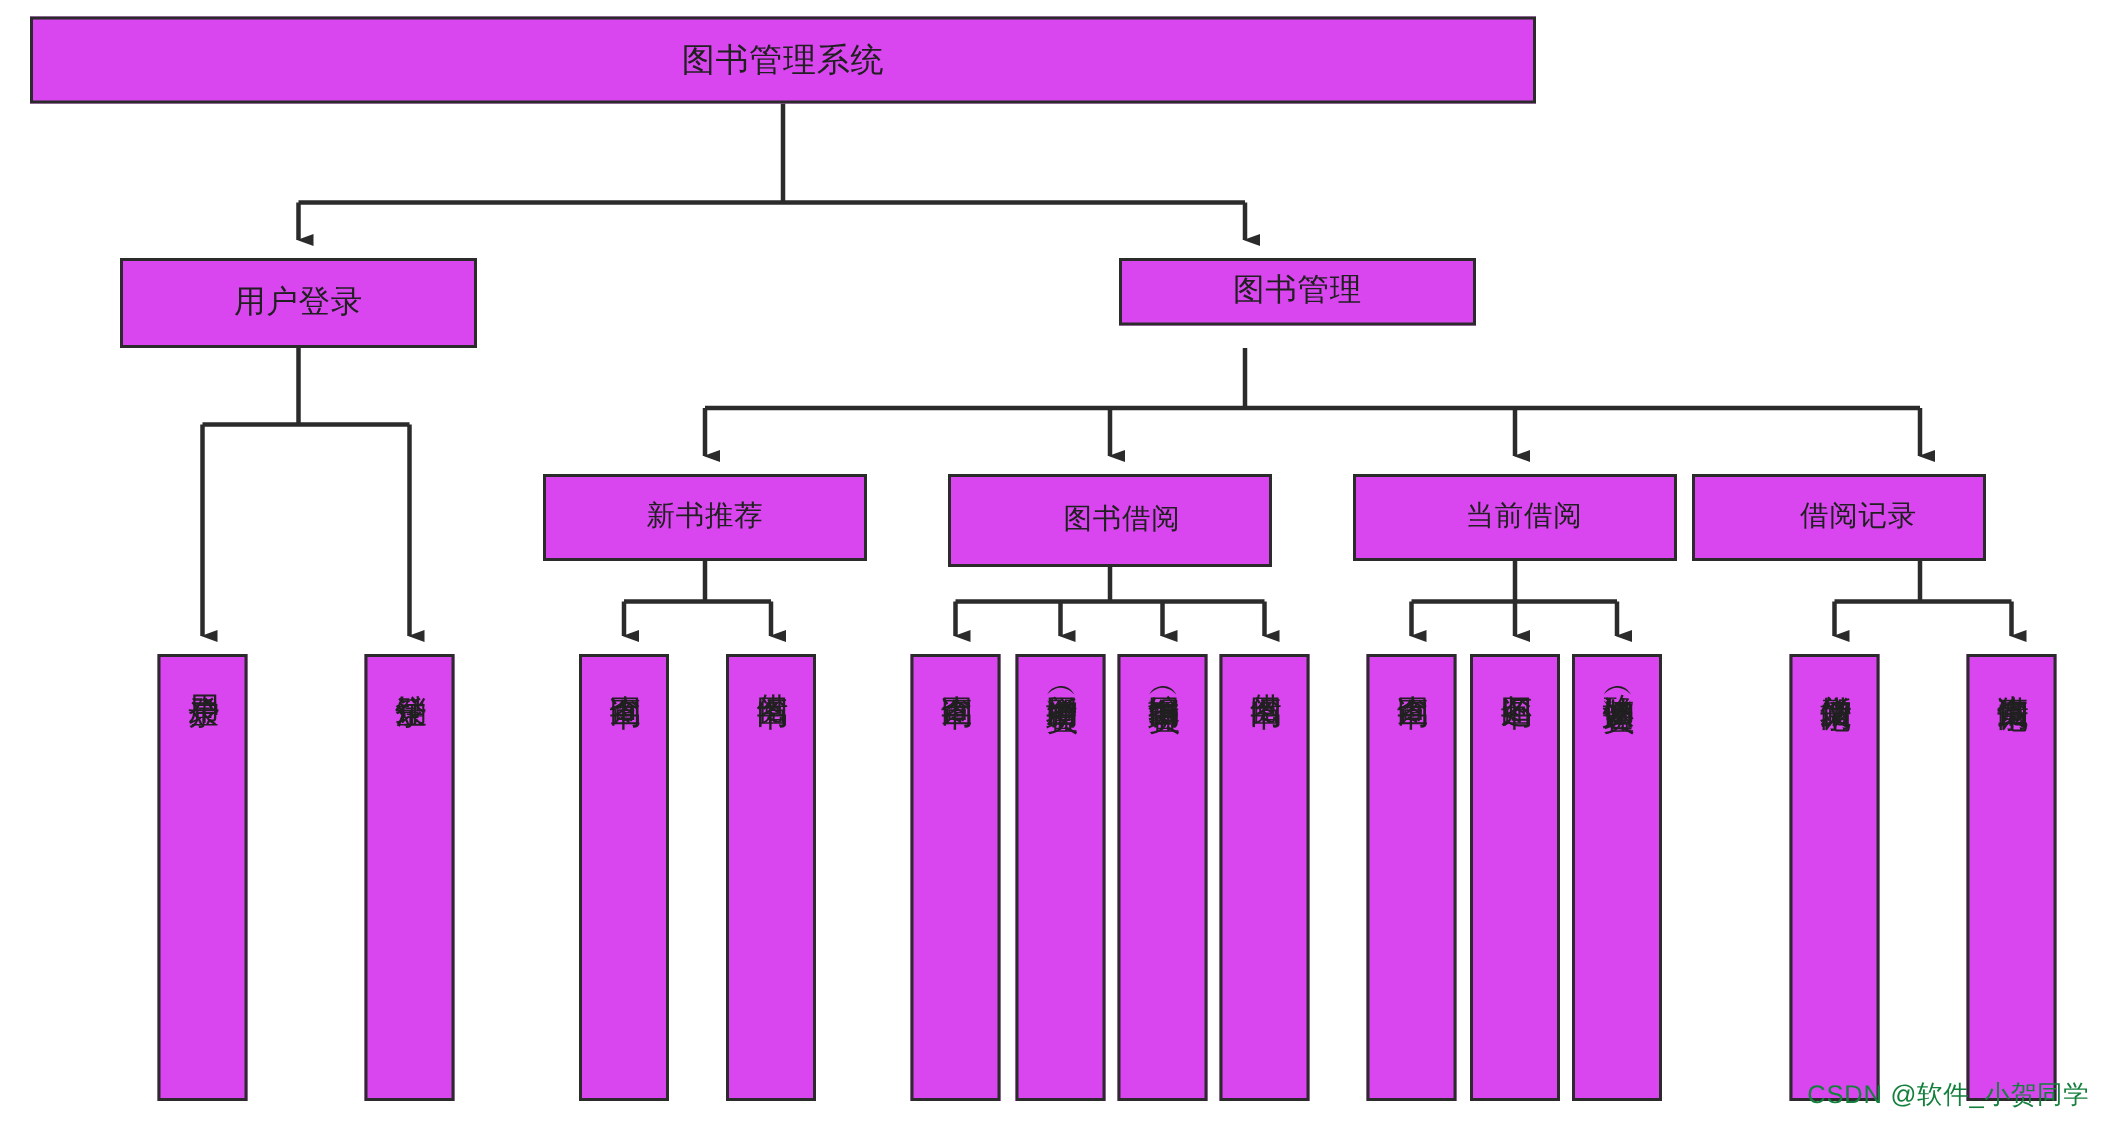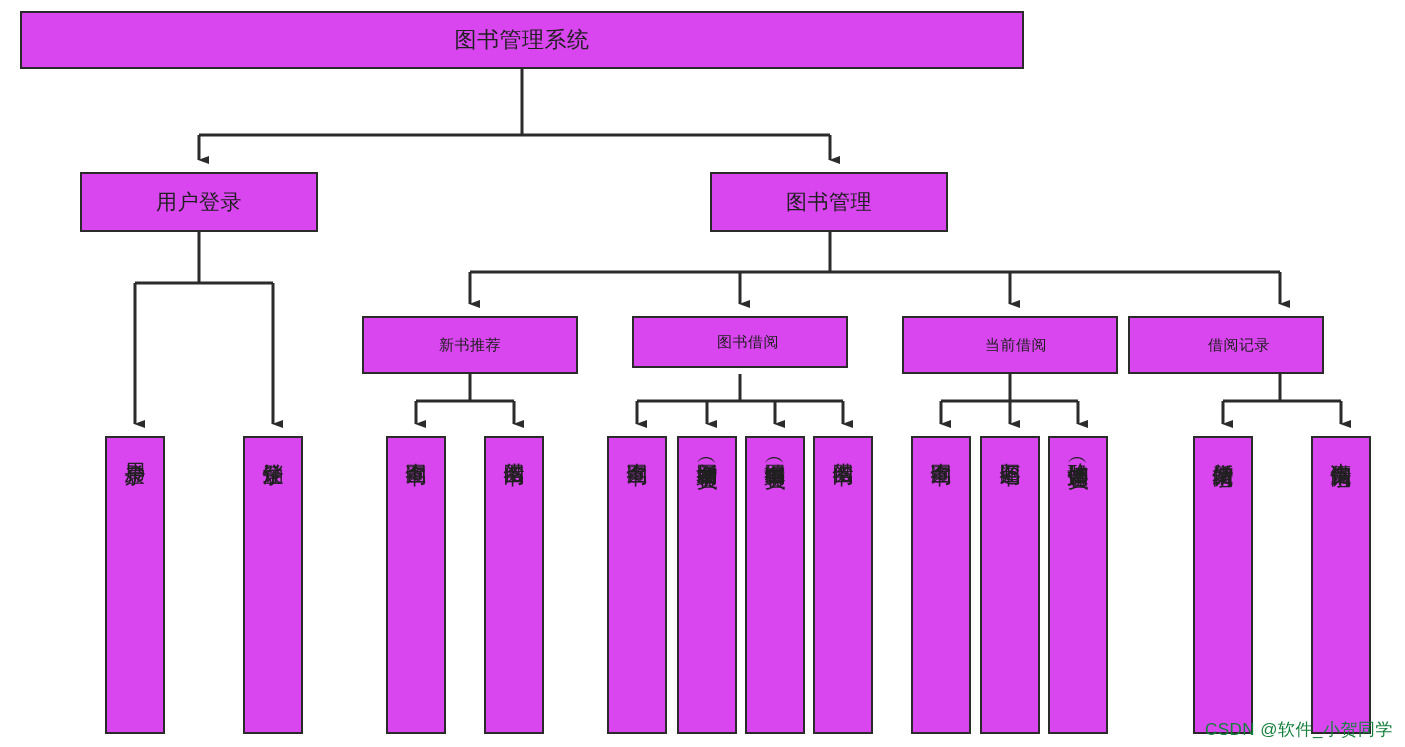--- a/index.html
+++ b/index.html
@@ -41,21 +41,21 @@
   .node-label {
     font-size: 21px;
     line-height: 1.15;
     letter-spacing: 0.5px;
     color: #202020;
     white-space: nowrap;
   }
   
   .level-root .node-label { font-size: 22px; }
   .level-2 .node-label { font-size: 21px; }
-  .level-3 .node-label { font-size: 15px; }
+  .level-3 .node-label { font-size: 19px; }
   
   .node-box.leaf {
     align-items: flex-start;
     justify-content: center;
     padding-top: 8px;
   }
   .node-box.leaf .node-label {
     writing-mode: vertical-rl;
     text-orientation: upright;
     font-size: 21px;
@@ -134,29 +134,29 @@
   </svg>
 
   <div class="node-box level-root" style="left:20px; top:11px; width:1004px; height:58px;">
     <span class="node-label">图书管理系统</span>
   </div>
 
   <div class="node-box level-2" style="left:80px; top:172px; width:238px; height:60px;">
     <span class="node-label">用户登录</span>
   </div>
 
-  <div class="node-box level-2" style="left:710px; top:172px; width:238px; height:60px;">
+  <div class="node-box level-2" style="left:746px; top:172px; width:238px; height:45px;">
     <span class="node-label">图书管理</span>
   </div>
 
   <div class="node-box level-3" style="left:362px; top:316px; width:216px; height:58px;">
     <span class="node-label">新书推荐</span>
   </div>
 
-  <div class="node-box level-3" style="left:632px; top:316px; width:216px; height:52px;padding-left:16px;">
+  <div class="node-box level-3" style="left:632px; top:316px; width:216px; height:62px;padding-left:16px;">
     <span class="node-label">图书借阅</span>
   </div>
 
   <div class="node-box level-3" style="left:902px; top:316px; width:216px; height:58px;padding-left:12px;">
     <span class="node-label">当前借阅</span>
   </div>
 
   <div class="node-box level-3" style="left:1128px; top:316px; width:196px; height:58px;padding-left:26px;">
     <span class="node-label">借阅记录</span>
   </div>

